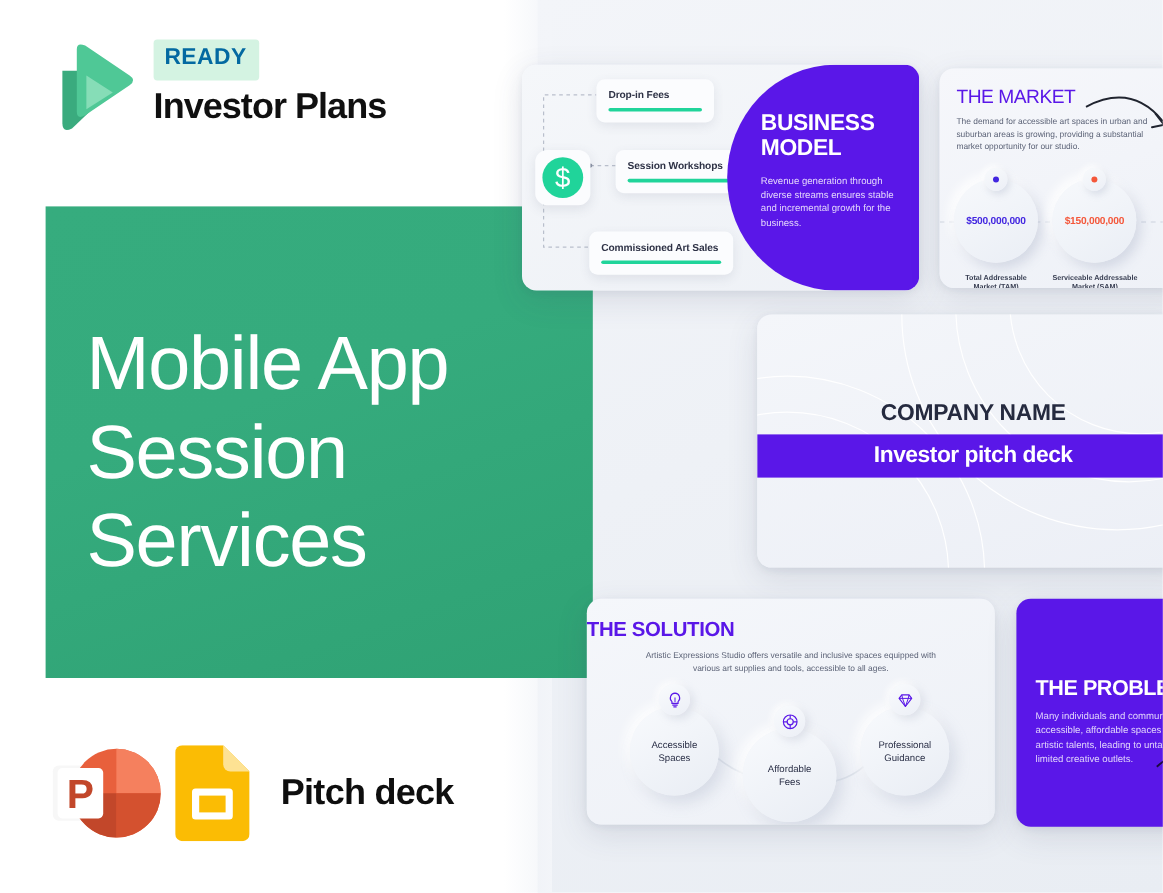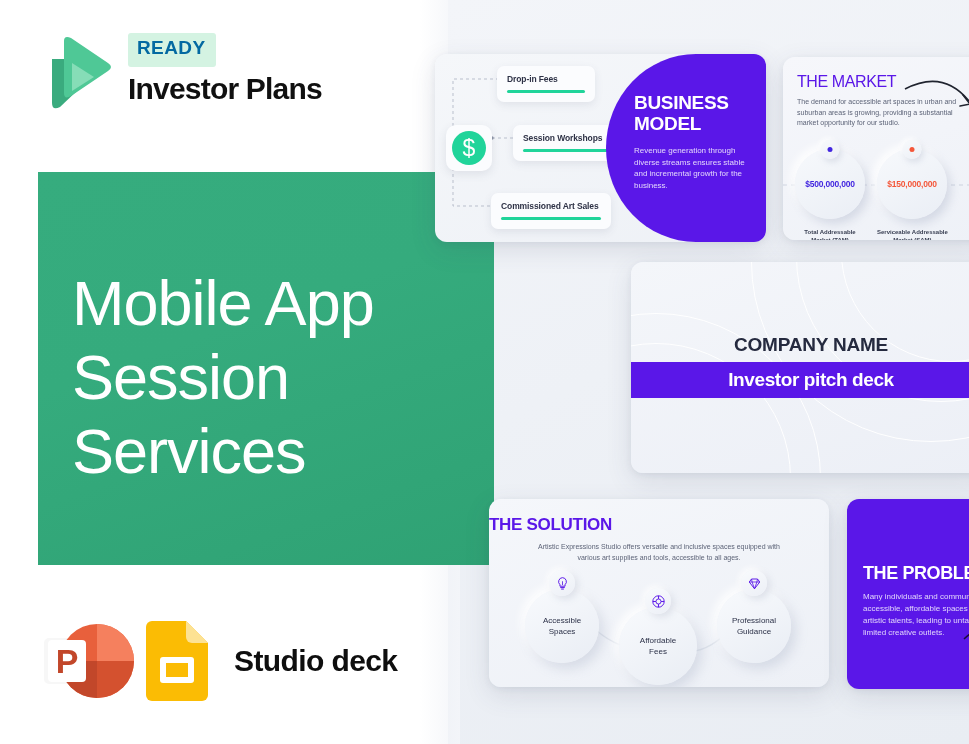--- a/index.html
+++ b/index.html
@@ -184,21 +184,21 @@
       </svg>
     </div>
     <div class="slides-icon">
       <svg viewBox="0 0 62 80" width="62" height="80">
         <path d="M6 0 h34 l22 22 v52 a6 6 0 0 1 -6 6 H6 a6 6 0 0 1 -6 -6 V6 a6 6 0 0 1 6 -6 z" fill="#fbbc04"></path>
         <path d="M40 0 l22 22 H46 a6 6 0 0 1 -6 -6 Z" fill="#fde293"></path>
         <rect x="14" y="36" width="34" height="26" rx="3" fill="#ffffff"></rect>
         <rect x="20" y="42" width="22" height="14" fill="#fbbc04"></rect>
       </svg>
     </div>
-    <div class="footer-label">Studio deck</div>
+    <div class="footer-label">Pitch deck</div>
   </div>
 
   <div class="slide" id="slide-business-model">
 
     <svg style="position:absolute;left:0;top:0;" width="331" height="188">
       <path d="M18 72 L18 25 L62 25" stroke="#b9bfcc" stroke-width="1" stroke-dasharray="3,3" fill="none"></path>
       <path d="M18 96 L18 152 L56 152" stroke="#b9bfcc" stroke-width="1" stroke-dasharray="3,3" fill="none"></path>
       <path d="M57 84 L78 84" stroke="#b9bfcc" stroke-width="1" stroke-dasharray="3,3" fill="none"></path>
       <circle cx="57" cy="84" r="1.7" fill="#8d94a6"></circle>
     </svg>

